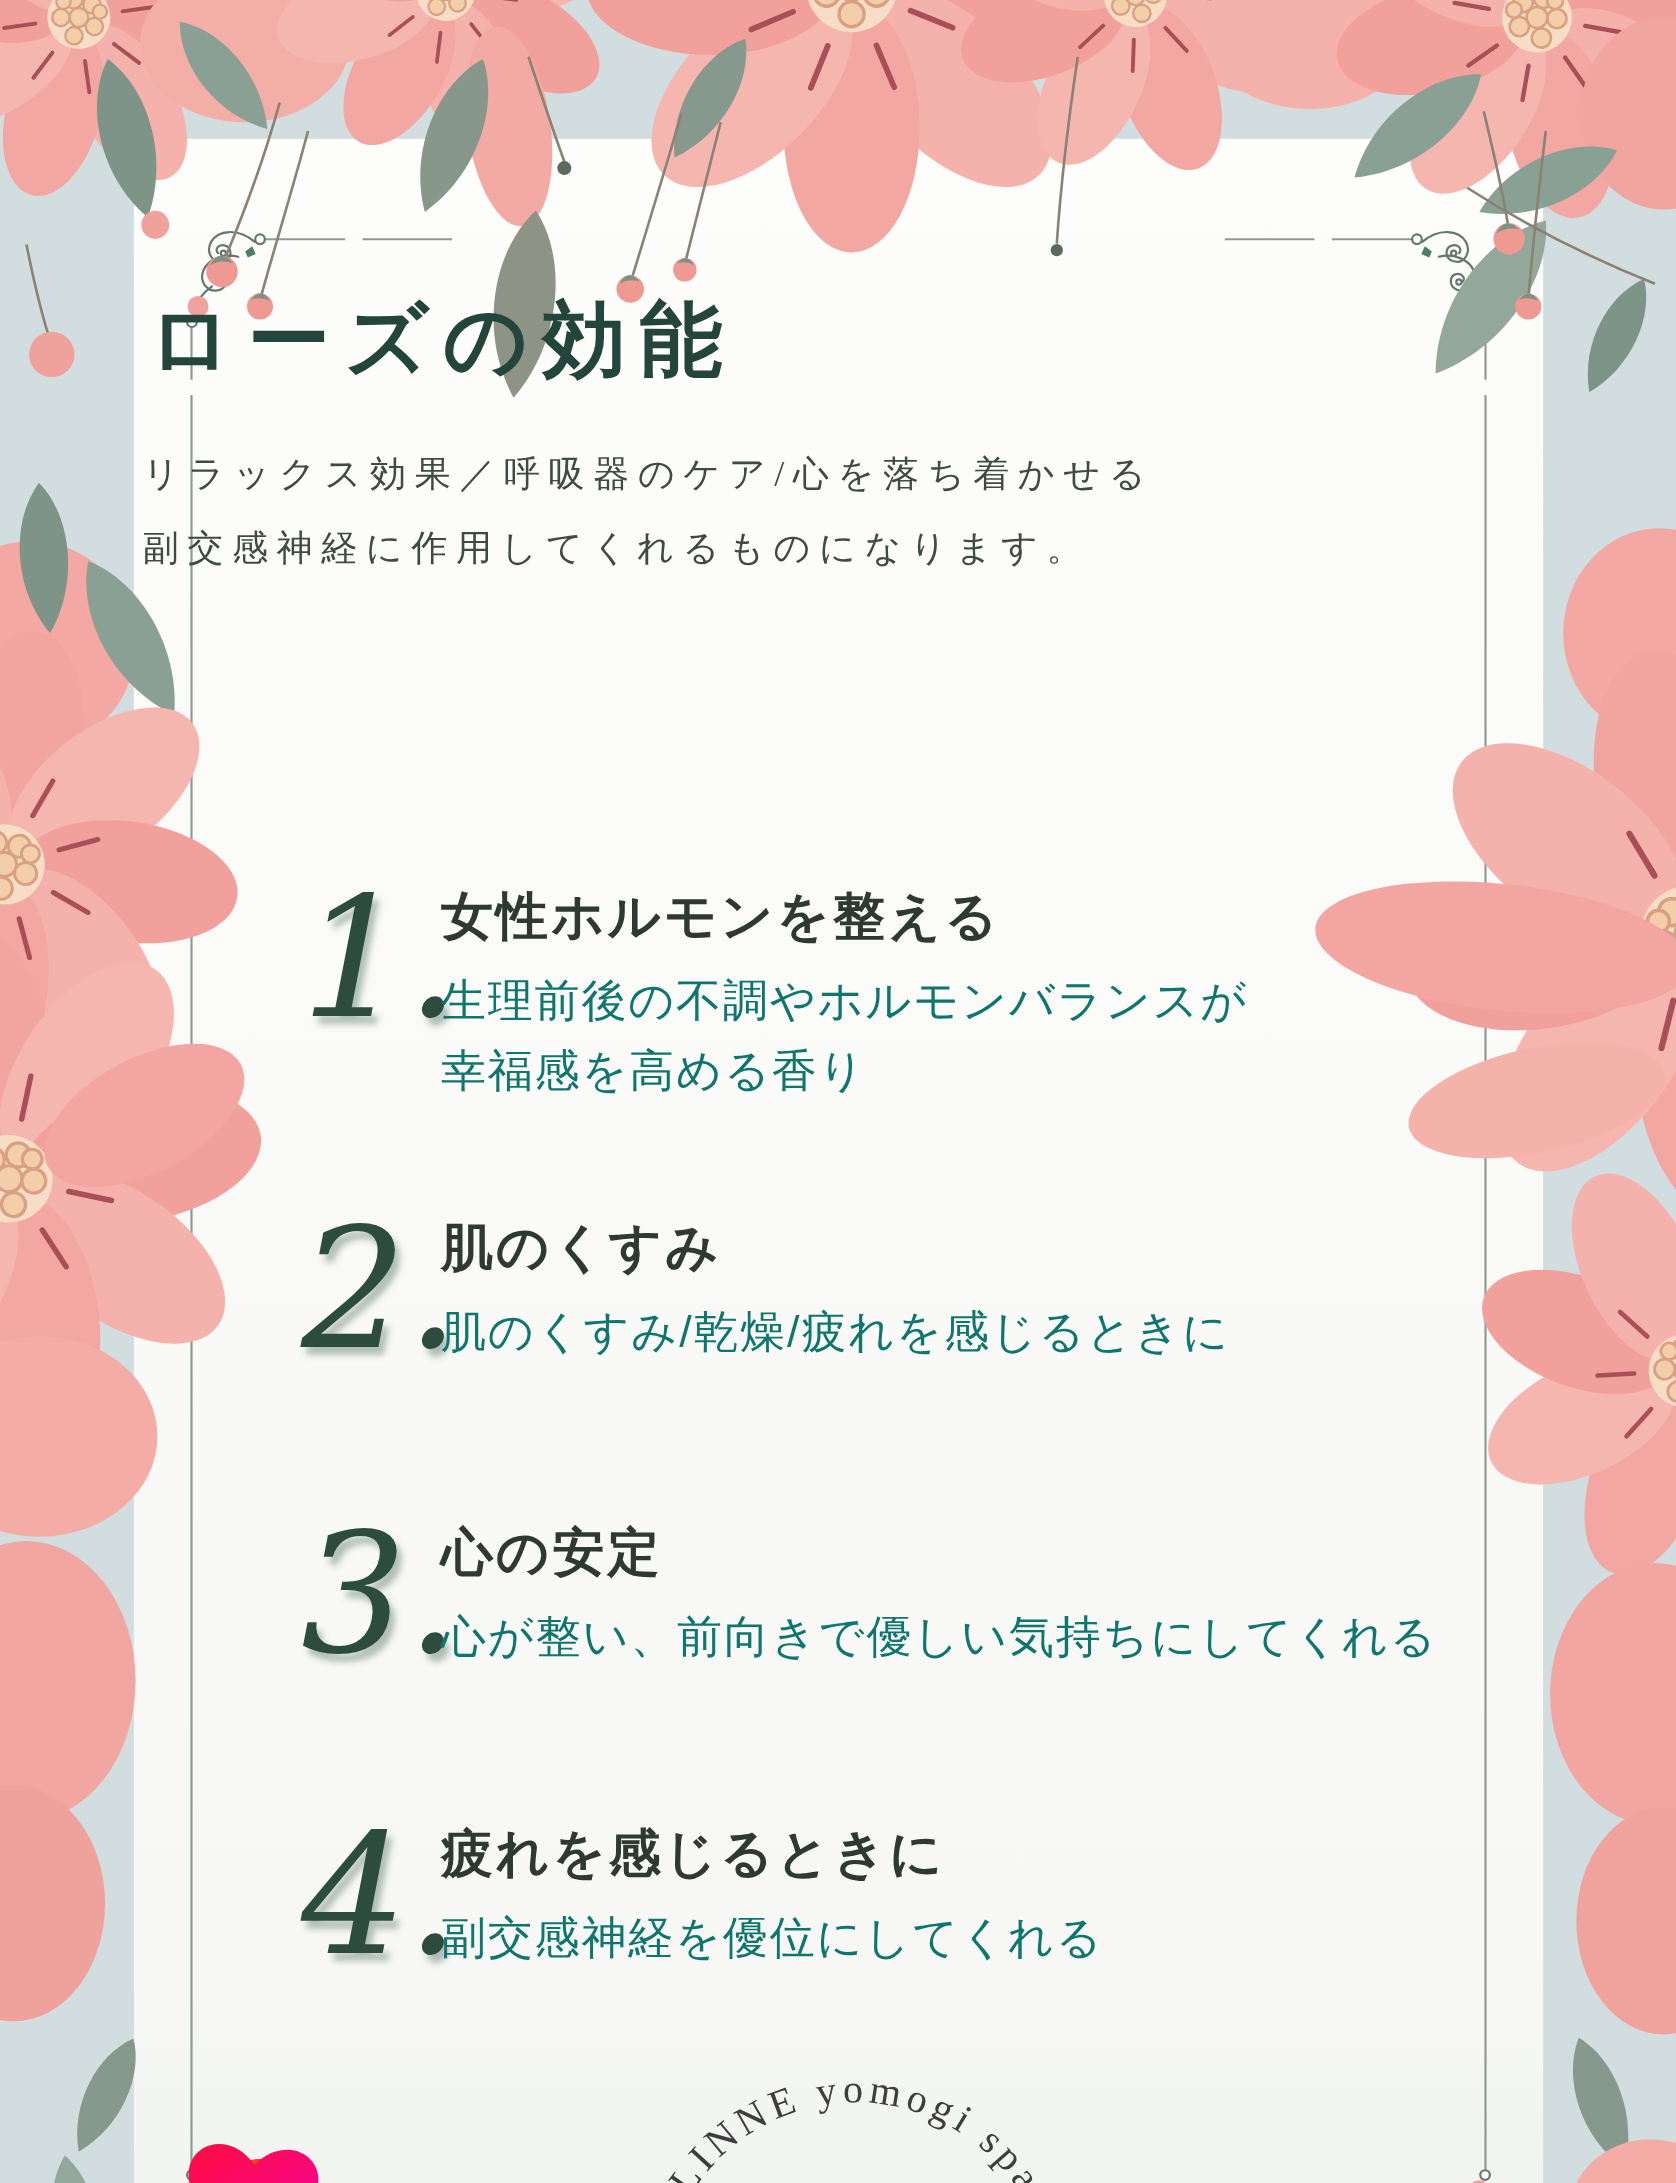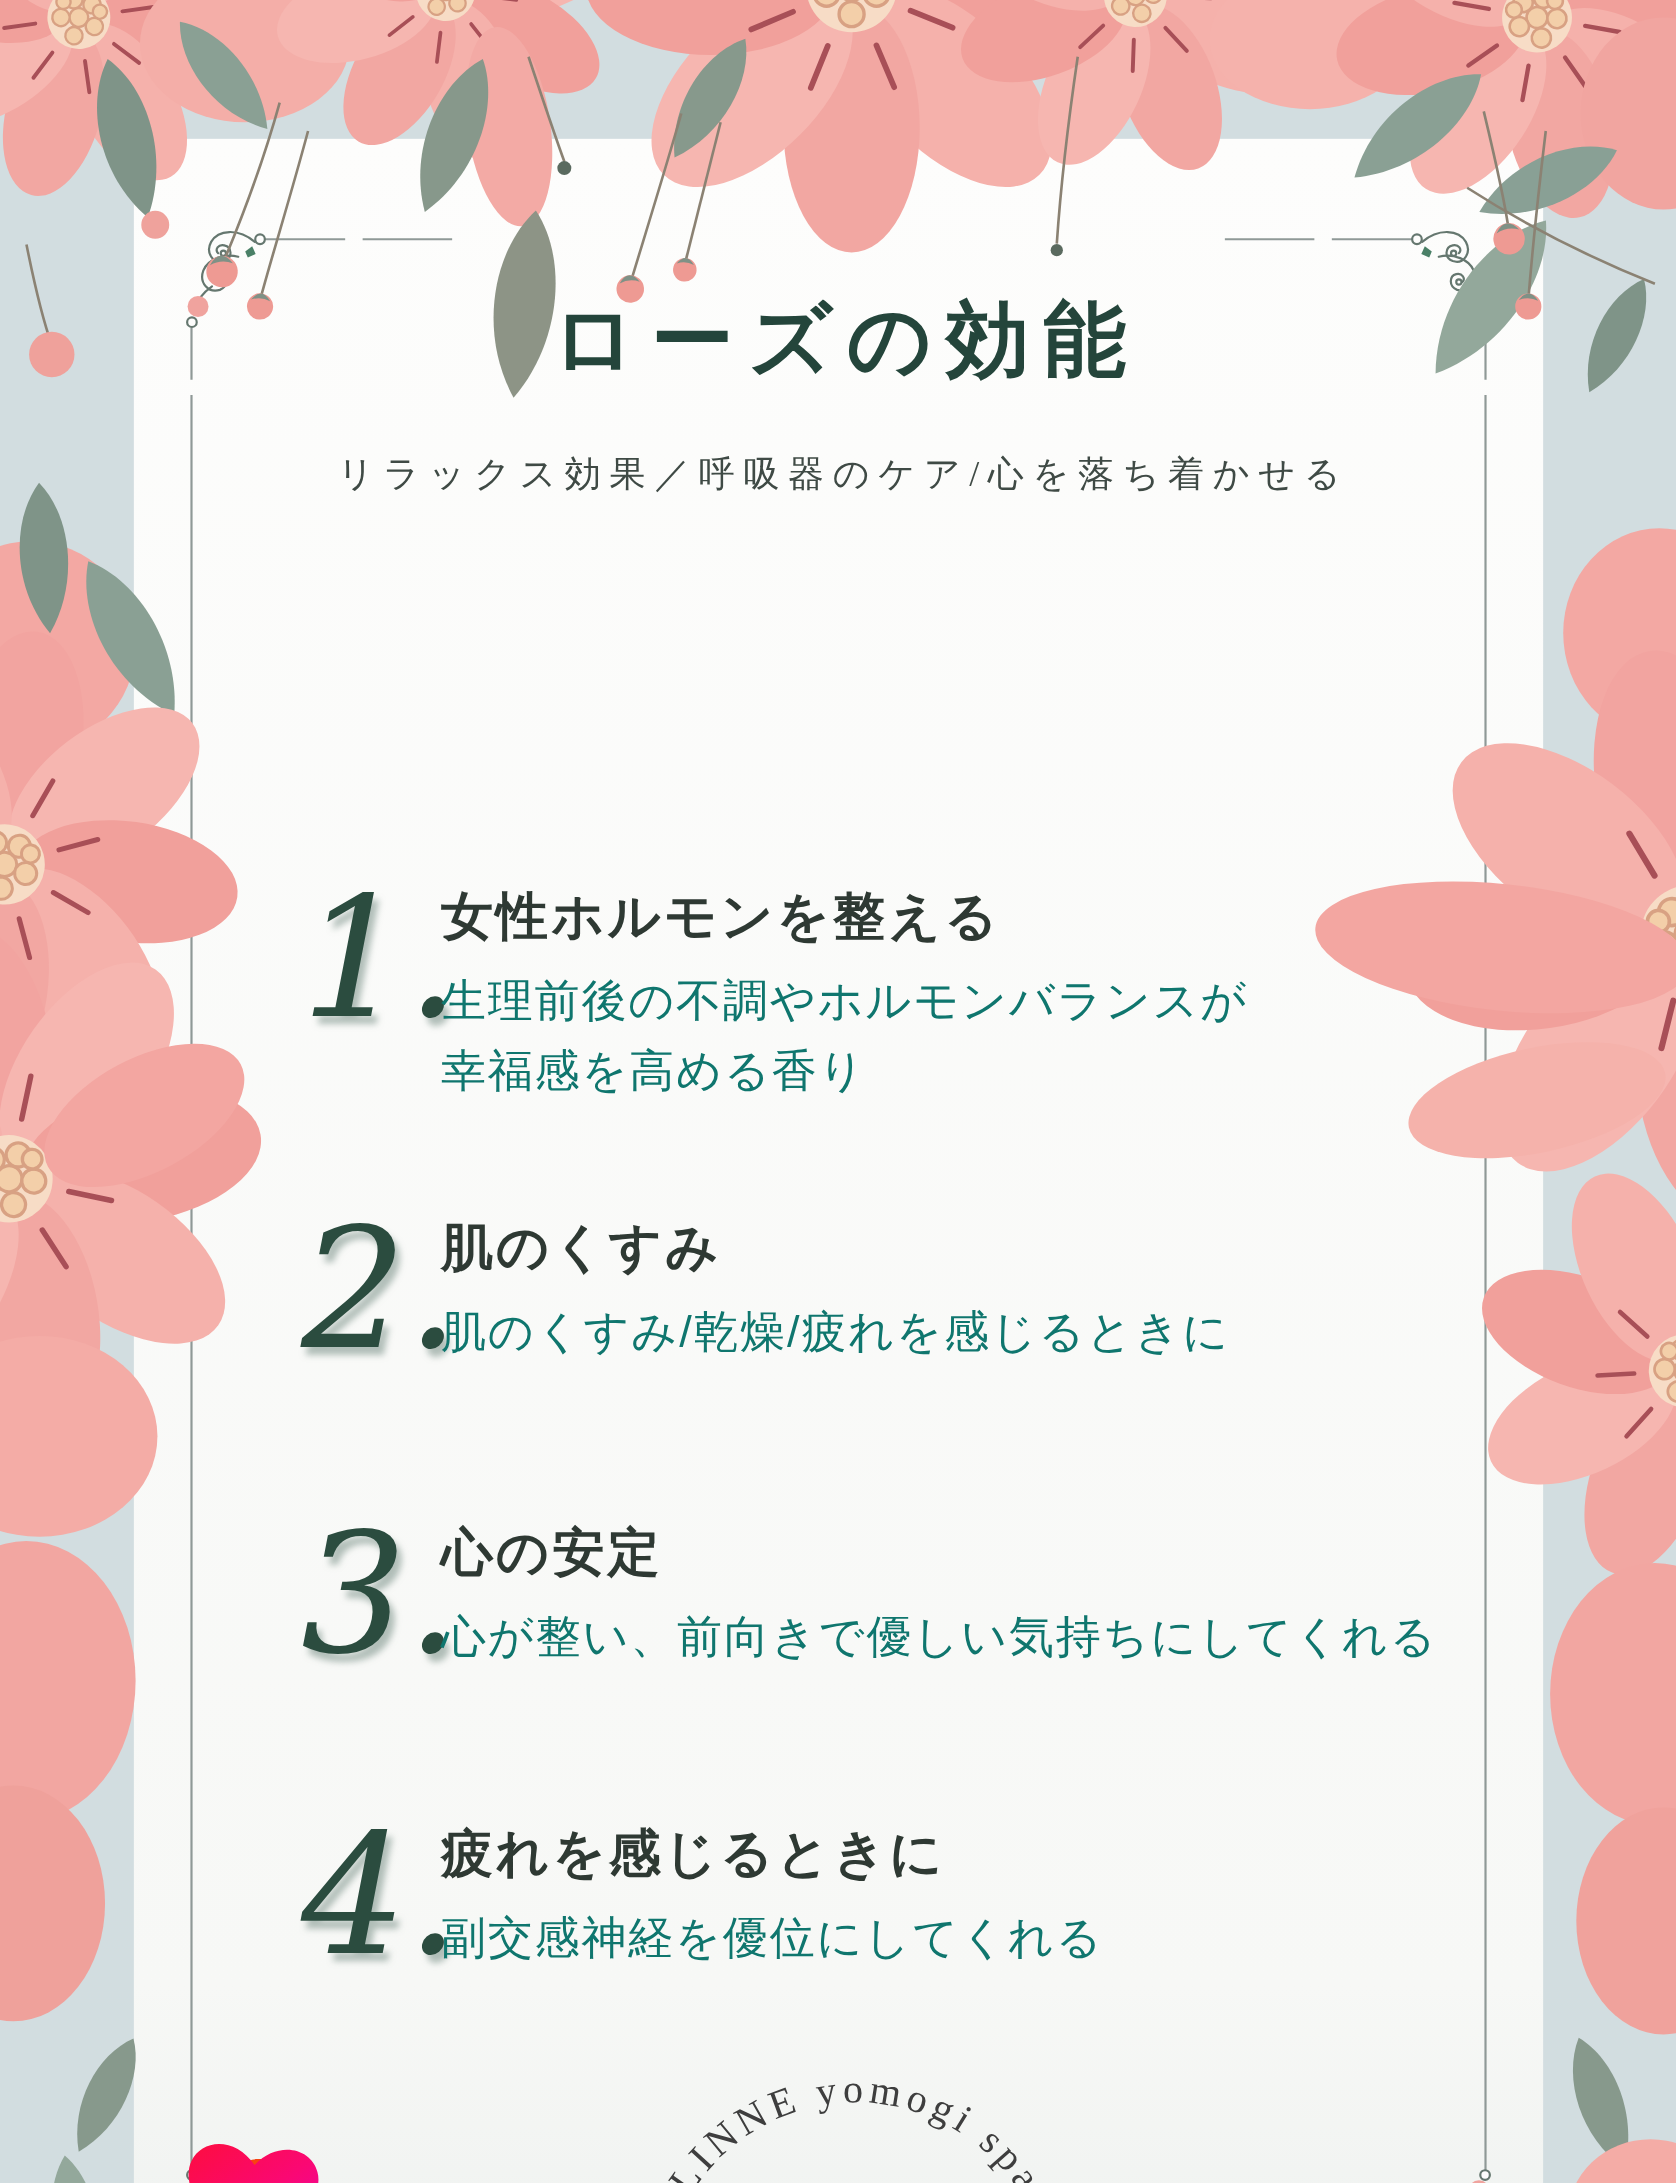--- a/index.html
+++ b/index.html
@@ -1,21 +1,21 @@
 <!DOCTYPE html>
 <html lang="ja" style="font-size:7px"><head>
 <meta charset="utf-8">
 <style>
   html,body{margin:0;padding:0;background:#d2dde0;}
   .poster{position:relative;width:1677px;height:2423px;overflow:hidden;background:#d2dde0;
           font-family:"Liberation Serif","DejaVu Serif",serif;}
   svg.decor{position:absolute;left:0;top:0;width:1677px;height:2423px;}
   .content{position:absolute;left:0;top:0;width:1677px;height:2423px;}
 
-  .title-block{position:absolute;left:134px;top:293px;width:1410px;text-align:center;}
+  .title-block{position:absolute;left:134px;top:293px;width:1410px;}
   .title{margin:0;font-size:83px;font-weight:600;letter-spacing:.17em;text-indent:.17em;
          color:#24453b;line-height:1.15;}
   .subtitle{margin:49px 0 0;font-size:36px;line-height:74px;letter-spacing:.24em;
             text-indent:.24em;color:#3f4a45;}
 
   .benefit{position:absolute;left:0;width:1677px;height:245px;}
   .benefit.b1{top:886px}.benefit.b2{top:1217px}.benefit.b3{top:1522px}.benefit.b4{top:1823px}
   .benefit .num{position:absolute;left:301px;top:6.5px;width:122px;text-align:center;
         font-family:"DejaVu Serif","Liberation Serif",serif;font-style:italic;
         font-size:166px;line-height:.8;color:#2b4c3f;
@@ -203,20 +203,21 @@
       <ellipse cx="50" cy="5430" rx="240" ry="200" fill="#f2a7a2"></ellipse>
       <ellipse cx="3800" cy="5430" rx="270" ry="220" fill="#f2a7a2"></ellipse>
     </g>
   </svg>
 
   <div class="content">
     <div class="title-block">
       <h1 class="title">ローズの効能</h1>
       <div class="subtitle">
         <div>リラックス効果／呼吸器のケア/心を落ち着かせる</div>
+        <div>副交感神経に作用してくれるものになります。</div>
       </div>
     </div>
 
     <div class="benefit b1">
       <div class="num">1.</div>
       <div class="txt">
         <h2 class="heading">女性ホルモンを整える</h2>
         <div class="body-line">生理前後の不調やホルモンバランスが</div>
         <div class="body-line">幸福感を高める香り</div>
       </div>

